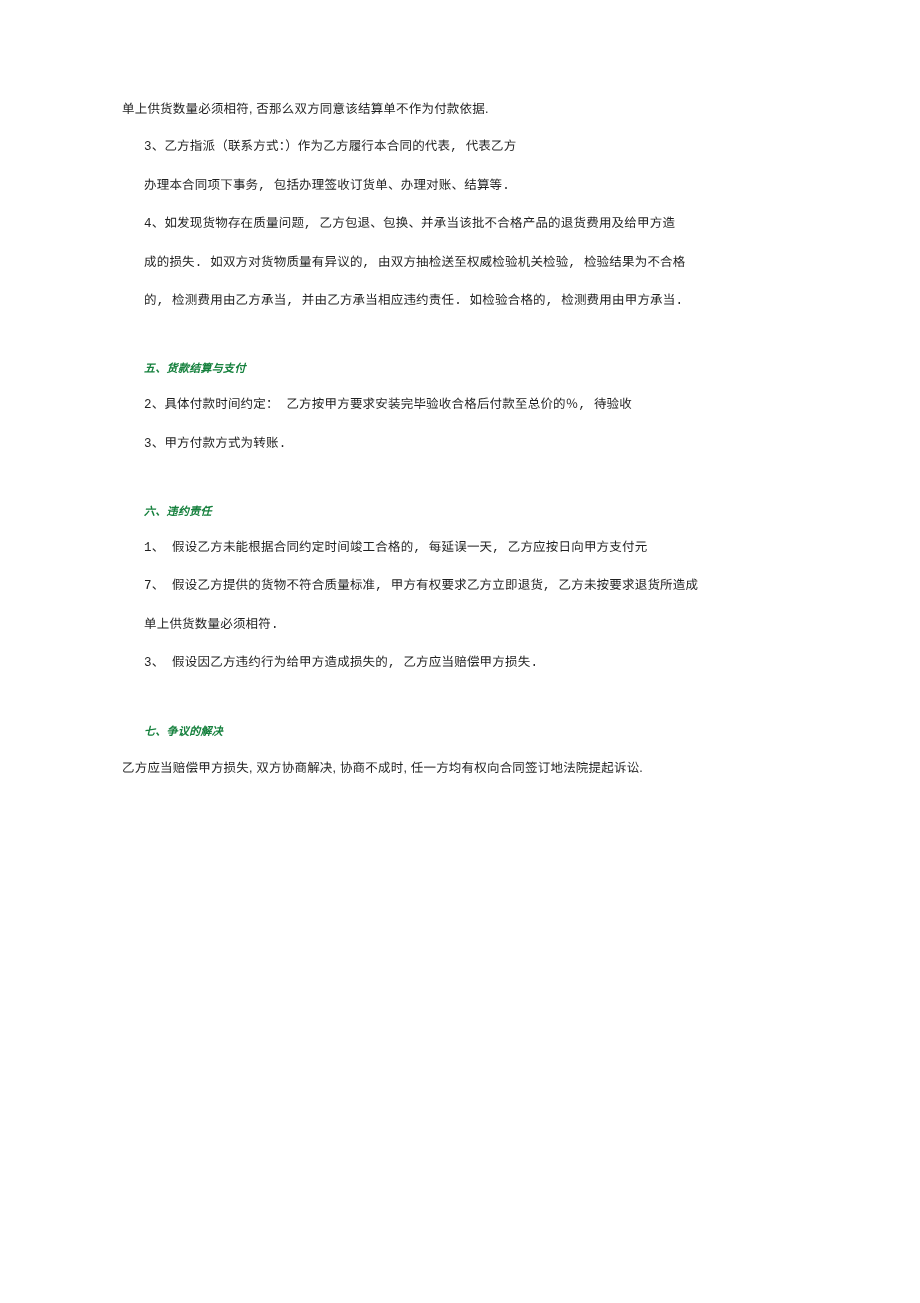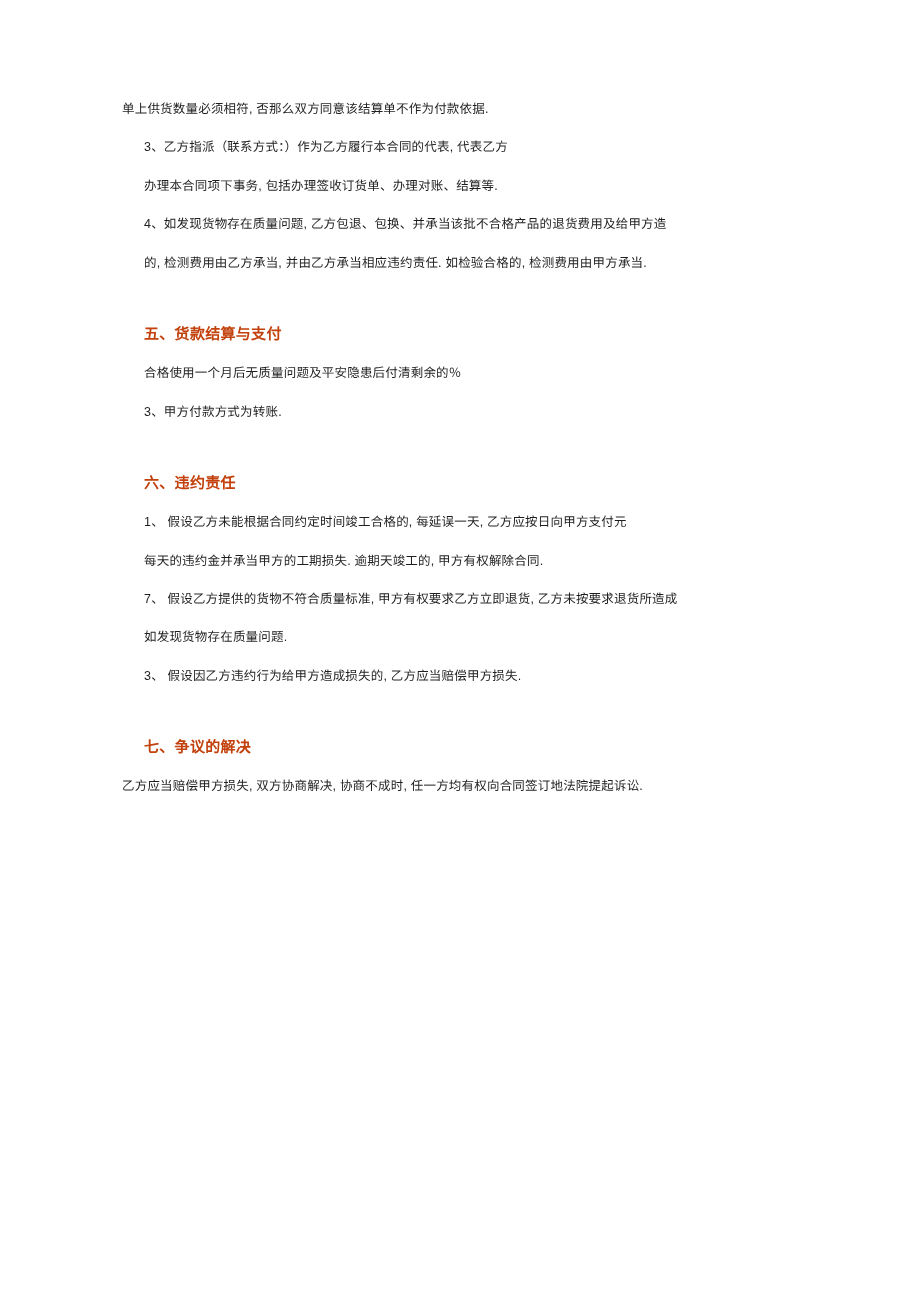--- a/index.html
+++ b/index.html
@@ -29,63 +29,65 @@
   .para {
     font-size: 12.5px;
     line-height: 1.55;
     color: #1f1f1f;
     margin: 0 0 19px 0;
     letter-spacing: 0.2px;
     white-space: pre-wrap;
   }
   .para-sub {
     padding-left: 22px;
+    font-family: Liberation Mono, monospace;
   }
   .heading {
-    font-size: 15px;
+    font-size: 11px;
     line-height: 1.55;
     font-weight: bold;
-    color: #c2410c;
+    color: #15803d;
     margin: 0 0 19px 0;
     padding-left: 22px;
     letter-spacing: 0.3px;
+    font-style: italic;
   }
   .gap-md { height: 30px; }
   .block { margin: 0; padding: 0; }
 </style>
 </head>
 <body>
 
 <div class="page">
   <div class="doc-body">
 
     <div class="block">
       <p class="para">单上供货数量必须相符, 否那么双方同意该结算单不作为付款依据.</p>
       <p class="para para-sub">3、乙方指派（联系方式：）作为乙方履行本合同的代表, 代表乙方</p>
       <p class="para para-sub">办理本合同项下事务, 包括办理签收订货单、办理对账、结算等.</p>
       <p class="para para-sub">4、如发现货物存在质量问题, 乙方包退、包换、并承当该批不合格产品的退货费用及给甲方造</p>
+      <p class="para para-sub">成的损失. 如双方对货物质量有异议的, 由双方抽检送至权威检验机关检验, 检验结果为不合格</p>
       <p class="para para-sub">的, 检测费用由乙方承当, 并由乙方承当相应违约责任. 如检验合格的, 检测费用由甲方承当.</p>
     </div>
 
     <div class="gap-md"></div>
 
     <div class="block">
       <h2 class="heading">五、货款结算与支付</h2>
-      <p class="para para-sub">合格使用一个月后无质量问题及平安隐患后付清剩余的％</p>
+      <p class="para para-sub">2、具体付款时间约定： 乙方按甲方要求安装完毕验收合格后付款至总价的％, 待验收</p>
       <p class="para para-sub">3、甲方付款方式为转账.</p>
     </div>
 
     <div class="gap-md"></div>
 
     <div class="block">
       <h2 class="heading">六、违约责任</h2>
       <p class="para para-sub">1、 假设乙方未能根据合同约定时间竣工合格的, 每延误一天, 乙方应按日向甲方支付元</p>
-      <p class="para para-sub">每天的违约金并承当甲方的工期损失. 逾期天竣工的, 甲方有权解除合同.</p>
       <p class="para para-sub">7、 假设乙方提供的货物不符合质量标准, 甲方有权要求乙方立即退货, 乙方未按要求退货所造成</p>
-      <p class="para para-sub">如发现货物存在质量问题.</p>
+      <p class="para para-sub">单上供货数量必须相符.</p>
       <p class="para para-sub">3、 假设因乙方违约行为给甲方造成损失的, 乙方应当赔偿甲方损失.</p>
     </div>
 
     <div class="gap-md"></div>
 
     <div class="block">
       <h2 class="heading">七、争议的解决</h2>
       <p class="para">乙方应当赔偿甲方损失, 双方协商解决, 协商不成时, 任一方均有权向合同签订地法院提起诉讼.</p>
     </div>
 

